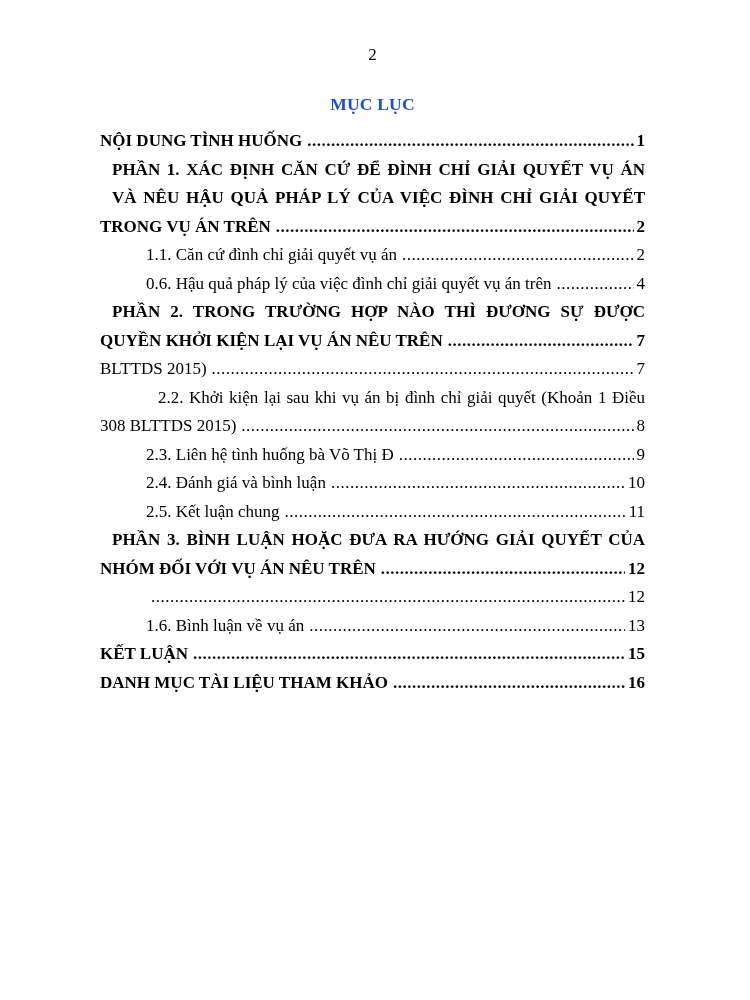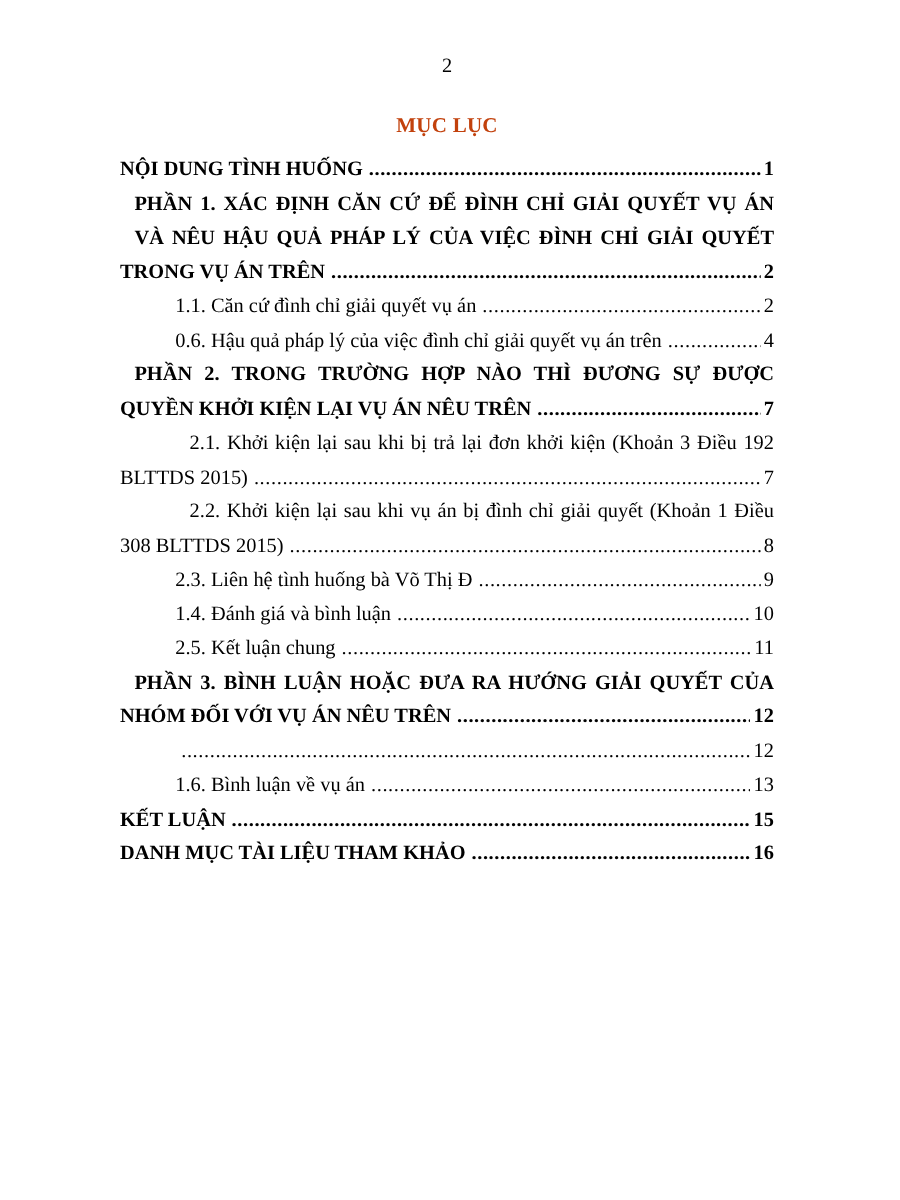--- a/index.html
+++ b/index.html
@@ -59,21 +59,21 @@
     content: "........................................................................................................................................................................................................................";
     letter-spacing: 0.5px;
   }
   .pg { flex: 0 0 auto; }
 </style>
 </head>
 <body style="background: rgb(255, 255, 255); color: rgb(0, 0, 0);">
 
 <div class="page">
   <div class="page-number">2</div>
-  <div class="doc-title" style="color: #c2410c;">MỤC LỤC</div>
+  <div class="doc-title" style="color: #1d4ed8;">MỤC LỤC</div>
   <div class="toc">
       <div class="toc-entry entry-bold">
         <div class="toc-line line-last">
           <span class="txt">NỘI DUNG TÌNH HUỐNG</span>
           <span class="dots"></span>
           <span class="pg">1</span>
         </div>
       </div>
       <div class="toc-entry entry-bold">
         <div class="toc-line line-justify">PHẦN 1. XÁC ĐỊNH CĂN CỨ ĐỂ ĐÌNH CHỈ GIẢI QUYẾT VỤ ÁN</div>
@@ -100,21 +100,20 @@
       </div>
       <div class="toc-entry entry-bold">
         <div class="toc-line line-justify">PHẦN 2. TRONG TRƯỜNG HỢP NÀO THÌ ĐƯƠNG SỰ ĐƯỢC</div>
         <div class="toc-line line-last">
           <span class="txt">QUYỀN KHỞI KIỆN LẠI VỤ ÁN NÊU TRÊN</span>
           <span class="dots"></span>
           <span class="pg">7</span>
         </div>
       </div>
       <div class="toc-entry">
-        <div class="toc-line line-justify line-indent">2.1. Khởi kiện lại sau khi bị trả lại đơn khởi kiện (Khoản 3 Điều 192</div>
         <div class="toc-line line-last">
           <span class="txt">BLTTDS 2015)</span>
           <span class="dots"></span>
           <span class="pg">7</span>
         </div>
       </div>
       <div class="toc-entry">
         <div class="toc-line line-justify line-indent">2.2. Khởi kiện lại sau khi vụ án bị đình chỉ giải quyết (Khoản 1 Điều</div>
         <div class="toc-line line-last">
           <span class="txt">308 BLTTDS 2015)</span>
@@ -124,21 +123,21 @@
       </div>
       <div class="toc-entry">
         <div class="toc-line line-last line-indent">
           <span class="txt">2.3. Liên hệ tình huống bà Võ Thị Đ</span>
           <span class="dots"></span>
           <span class="pg">9</span>
         </div>
       </div>
       <div class="toc-entry">
         <div class="toc-line line-last line-indent">
-          <span class="txt">1.4. Đánh giá và bình luận</span>
+          <span class="txt">2.4. Đánh giá và bình luận</span>
           <span class="dots"></span>
           <span class="pg">10</span>
         </div>
       </div>
       <div class="toc-entry">
         <div class="toc-line line-last line-indent">
           <span class="txt">2.5. Kết luận chung</span>
           <span class="dots"></span>
           <span class="pg">11</span>
         </div>

